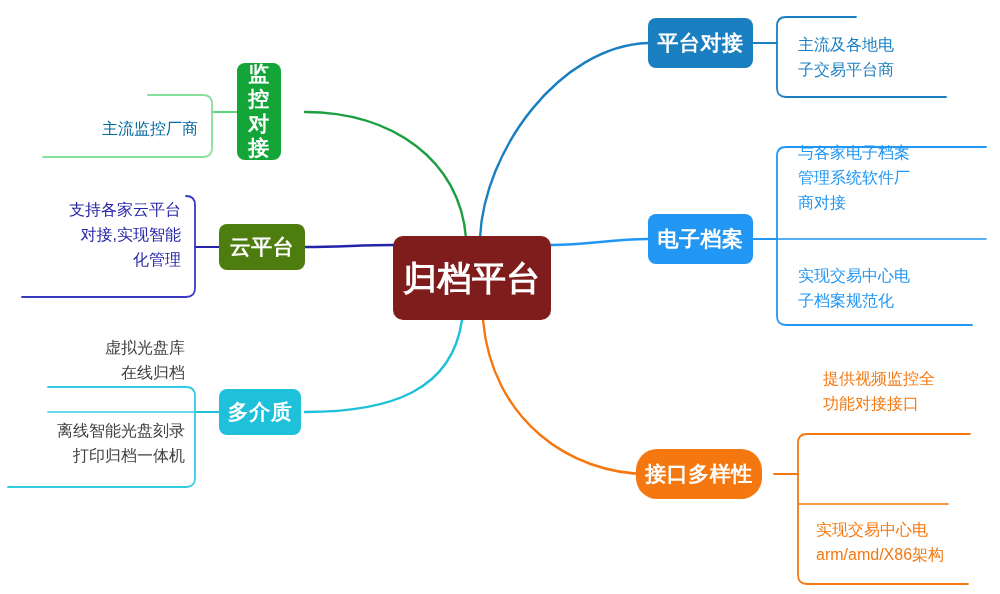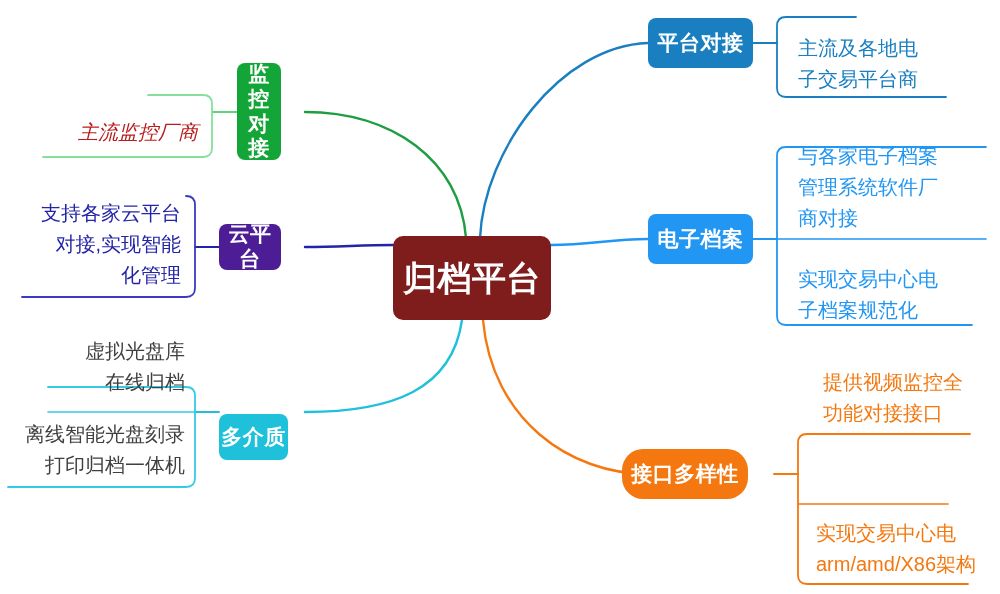--- a/index.html
+++ b/index.html
@@ -53,62 +53,61 @@
     background: #1a7fc0;
     font-size: 21px;
   }
   .node-b2 { 
     left: 648px; top: 214px;
     width: 105px; height: 50px;
     background: #2196f3;
     font-size: 21px;
   }
   .node-b3 { 
-    left: 622px; top: 449px;
+    left: 636px; top: 449px;
     width: 126px; height: 50px;
     background: #f4780f;
     font-size: 21px;
     border-radius: 21px;
   }
   .node-b4 { 
     left: 237px; top: 63px;
     width: 44px; height: 97px;
     background: #13a538;
     font-size: 21px;
     padding: 0 6px;
   }
   .node-b5 { 
     left: 219px; top: 224px;
-    width: 62px; height: 46px;
-    background: #4c1d95;
+    width: 86px; height: 46px;
+    background: #4d7c0f;
     font-size: 21px;
   }
   .node-b6 { 
     left: 219px; top: 389px;
-    width: 69px; height: 46px;
+    width: 82px; height: 46px;
     background: #1fc0da;
     font-size: 21px;
-    margin-top: 25px;
   }
 
   
   .leaf {
     position: absolute;
-    font-size: 20px;
+    font-size: 16px;
     line-height: 1.55;
     white-space: pre-line;
     z-index: 4;
   }
   .leaf.right { text-align: left; }
   .leaf.left  { text-align: right; }
 
   .c-blue-d  { color: #1a7fc0; }
   .c-blue-l  { color: #2196f3; }
   .c-orange  { color: #f4780f; }
-  .c-green   { color: #b91c1c; font-style: italic; }
+  .c-green   { color: #0369a1; }
   .c-navy    { color: #2424a8; }
   .c-cyan    { color: #404040; }
 </style>
 </head>
 <body>
 
 <div id="stage">
 
   <svg id="wires" viewBox="0 0 1000 594" xmlns="http://www.w3.org/2000/svg">
 

